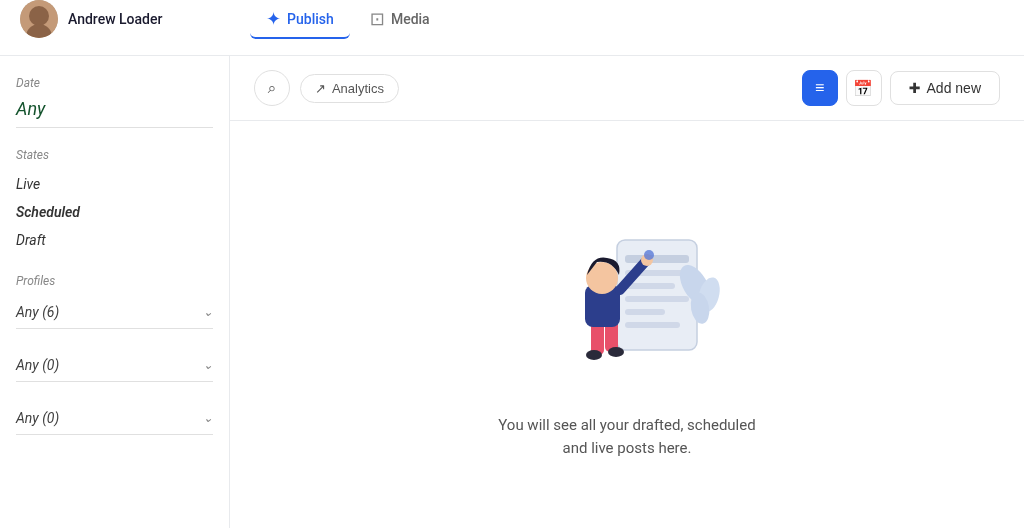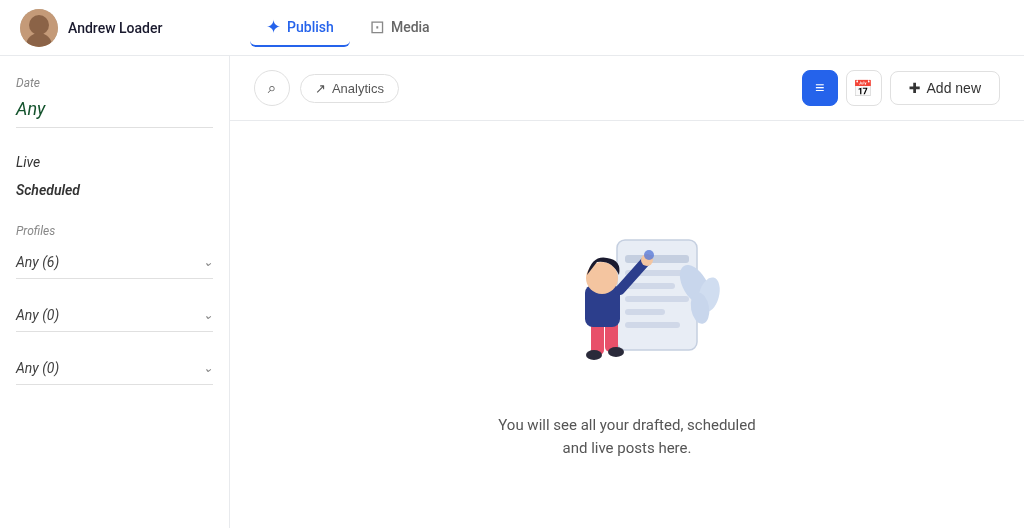--- a/index.html
+++ b/index.html
@@ -2,21 +2,21 @@
 <html><head>
   <meta charset="utf-8">
   <style>
     * { box-sizing: border-box; margin: 0; padding: 0; }
     body { font-family: -apple-system, BlinkMacSystemFont, 'Segoe UI', Roboto, sans-serif; background: #f8f9fa; color: #333; height: 528px; width: 1024px; overflow: hidden; }
 
     
     .app-container { display: flex; flex-direction: column; height: 528px; width: 1024px; background: #fff; }
 
     
-    .header { display: flex; align-items: center; padding: 0 20px; height: 56px; border-bottom: 1px solid #e8eaed; background: #fff; flex-shrink: 0; }
+    .header { display: flex; align-items: flex-start; padding: 0 20px; height: 56px; border-bottom: 1px solid #e8eaed; background: #fff; flex-shrink: 0; }
     .header-user { display: flex; align-items: center; gap: 10px; width: 230px; }
     .avatar { width: 38px; height: 38px; border-radius: 50%; background: #c0a890; overflow: hidden; flex-shrink: 0; }
     .avatar-face { width: 38px; height: 38px; border-radius: 50%; background: #c49a78; position: relative; overflow: hidden; }
     .avatar-face::before { content: ''; position: absolute; width: 20px; height: 20px; background: #8b6347; border-radius: 50%; top: 6px; left: 9px; }
     .avatar-face::after { content: ''; position: absolute; width: 26px; height: 14px; background: #8b6347; border-radius: 14px 14px 0 0; bottom: 0; left: 6px; }
     .user-name { font-size: 14px; font-weight: 500; color: #1a1a2e; }
 
     .header-nav { display: flex; align-items: center; gap: 4px; }
     .nav-tab { display: flex; align-items: center; gap: 6px; padding: 8px 16px; border-radius: 6px; cursor: pointer; font-size: 14px; font-weight: 500; color: #666; text-decoration: none; border-bottom: 2px solid transparent; position: relative; }
     .nav-tab.active { color: #2563eb; border-bottom: 2px solid #2563eb; }
@@ -88,22 +88,24 @@
   <div class="main-content">
 
     <div class="sidebar">
 
       <div class="filter-section">
         <div class="filter-label">Date</div>
         <div class="filter-value">Any</div>
       </div>
 
       <div class="filter-section">
+        <div class="filter-label">States</div>
         <div class="state-item">Live</div>
         <div class="state-item bold">Scheduled</div>
+        <div class="state-item">Draft</div>
       </div>
 
       <div class="filter-section">
         <div class="filter-label">Profiles</div>
         <div class="dropdown-row">
           <span class="dropdown-value">Any (6)</span>
           <span class="chevron">⌄</span>
         </div>
       </div>
 

